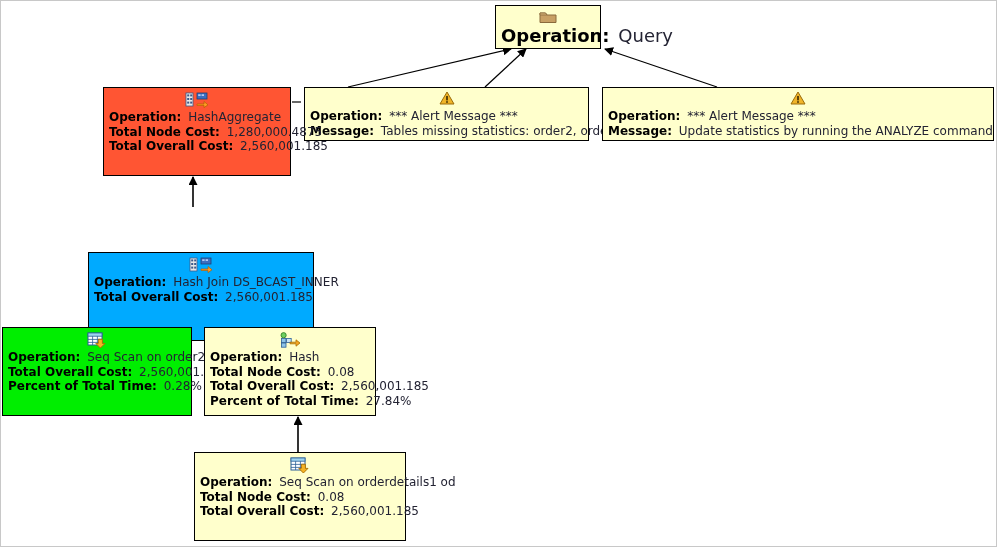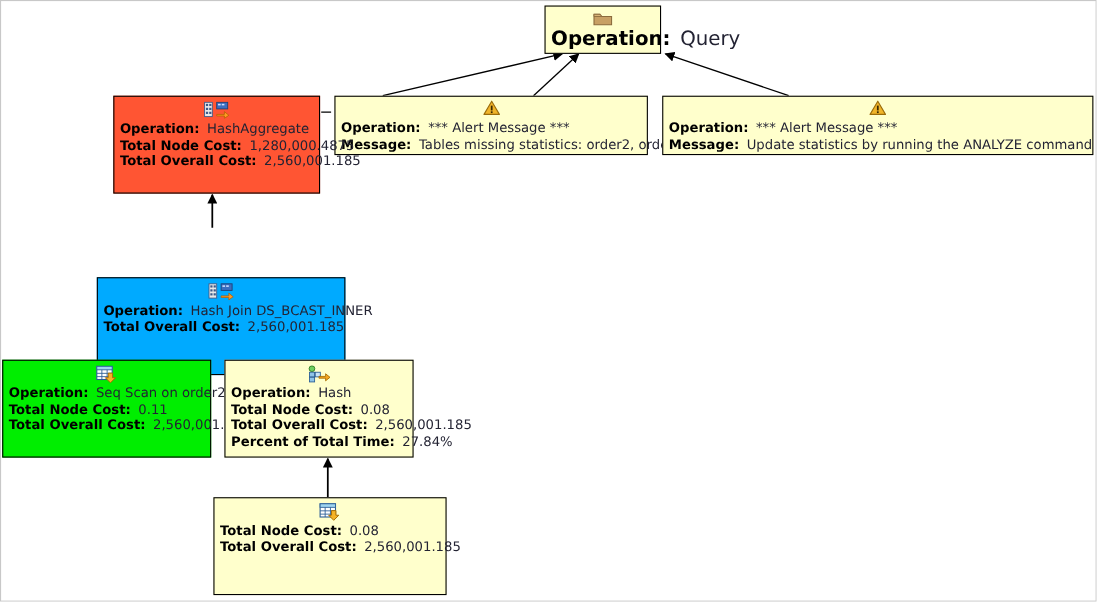--- a/index.html
+++ b/index.html
@@ -251,26 +251,26 @@
         <line x1="10.4" y1="4.2" x2="10.4" y2="13" stroke="#2c5f96" stroke-width="0.8"></line>
         <path d="M11.4,7.2 L15.4,7.2 L15.4,11.4 L18,11.4 L13.4,16 L8.8,11.4 L11.4,11.4 Z" fill="#f5b324" stroke="#a86d00" stroke-width="0.9" stroke-linejoin="round"></path>
       </svg>
     </div>
     <div class="node-body">
       <div class="row">
         <span class="lbl" style="margin-right: 3px;">Operation:</span>
         <span class="val">Seq Scan on order2 o</span>
       </div>
       <div class="row">
-        <span class="lbl" style="margin-right: 3px;">Total Node Cost:</span>
-        <span class="val">0.11</span>
-      </div>
-      <div class="row">
-        <span class="lbl" style="margin-right: 3px;">Total Overall Cost:</span>
-        <span class="val">2,560,001.185</span>
+        <span class="lbl" style="margin-right: 3px;">Total Overall Cost:</span>
+        <span class="val">2,560,001.185</span>
+      </div>
+      <div class="row">
+        <span class="lbl" style="margin-right: 3px;">Percent of Total Time:</span>
+        <span class="val">0.28%</span>
       </div>
     </div>
   </div>
 
   <div class="node" id="node-hash">
     <div class="node-icon">
       <svg width="22" height="17" viewBox="0 0 22 17">
         <circle cx="4.6" cy="3.2" r="2.6" fill="#6fcf5f" stroke="#2f7a22" stroke-width="0.8"></circle>
         <rect x="2.4" y="6.4" width="4.6" height="4.2" fill="#8fc4e8" stroke="#2c5f96" stroke-width="0.8"></rect>
         <rect x="2.4" y="11" width="4.6" height="4.2" fill="#8fc4e8" stroke="#2c5f96" stroke-width="0.8"></rect>
@@ -305,20 +305,24 @@
         <rect x="1" y="1" width="14" height="3.2" fill="#9fd4f0" stroke="#2c5f96" stroke-width="0.8"></rect>
         <line x1="1" y1="7.4" x2="15" y2="7.4" stroke="#2c5f96" stroke-width="0.8"></line>
         <line x1="1" y1="10.4" x2="15" y2="10.4" stroke="#2c5f96" stroke-width="0.8"></line>
         <line x1="5.6" y1="4.2" x2="5.6" y2="13" stroke="#2c5f96" stroke-width="0.8"></line>
         <line x1="10.4" y1="4.2" x2="10.4" y2="13" stroke="#2c5f96" stroke-width="0.8"></line>
         <path d="M11.4,7.2 L15.4,7.2 L15.4,11.4 L18,11.4 L13.4,16 L8.8,11.4 L11.4,11.4 Z" fill="#f5b324" stroke="#a86d00" stroke-width="0.9" stroke-linejoin="round"></path>
       </svg>
     </div>
     <div class="node-body">
       <div class="row">
+        <span class="lbl" style="margin-right: 3px;">Operation:</span>
+        <span class="val">Seq Scan on orderdetails1 od</span>
+      </div>
+      <div class="row">
         <span class="lbl" style="margin-right: 3px;">Total Node Cost:</span>
         <span class="val">0.08</span>
       </div>
       <div class="row">
         <span class="lbl" style="margin-right: 3px;">Total Overall Cost:</span>
         <span class="val">2,560,001.185</span>
       </div>
     </div>
   </div>
 

